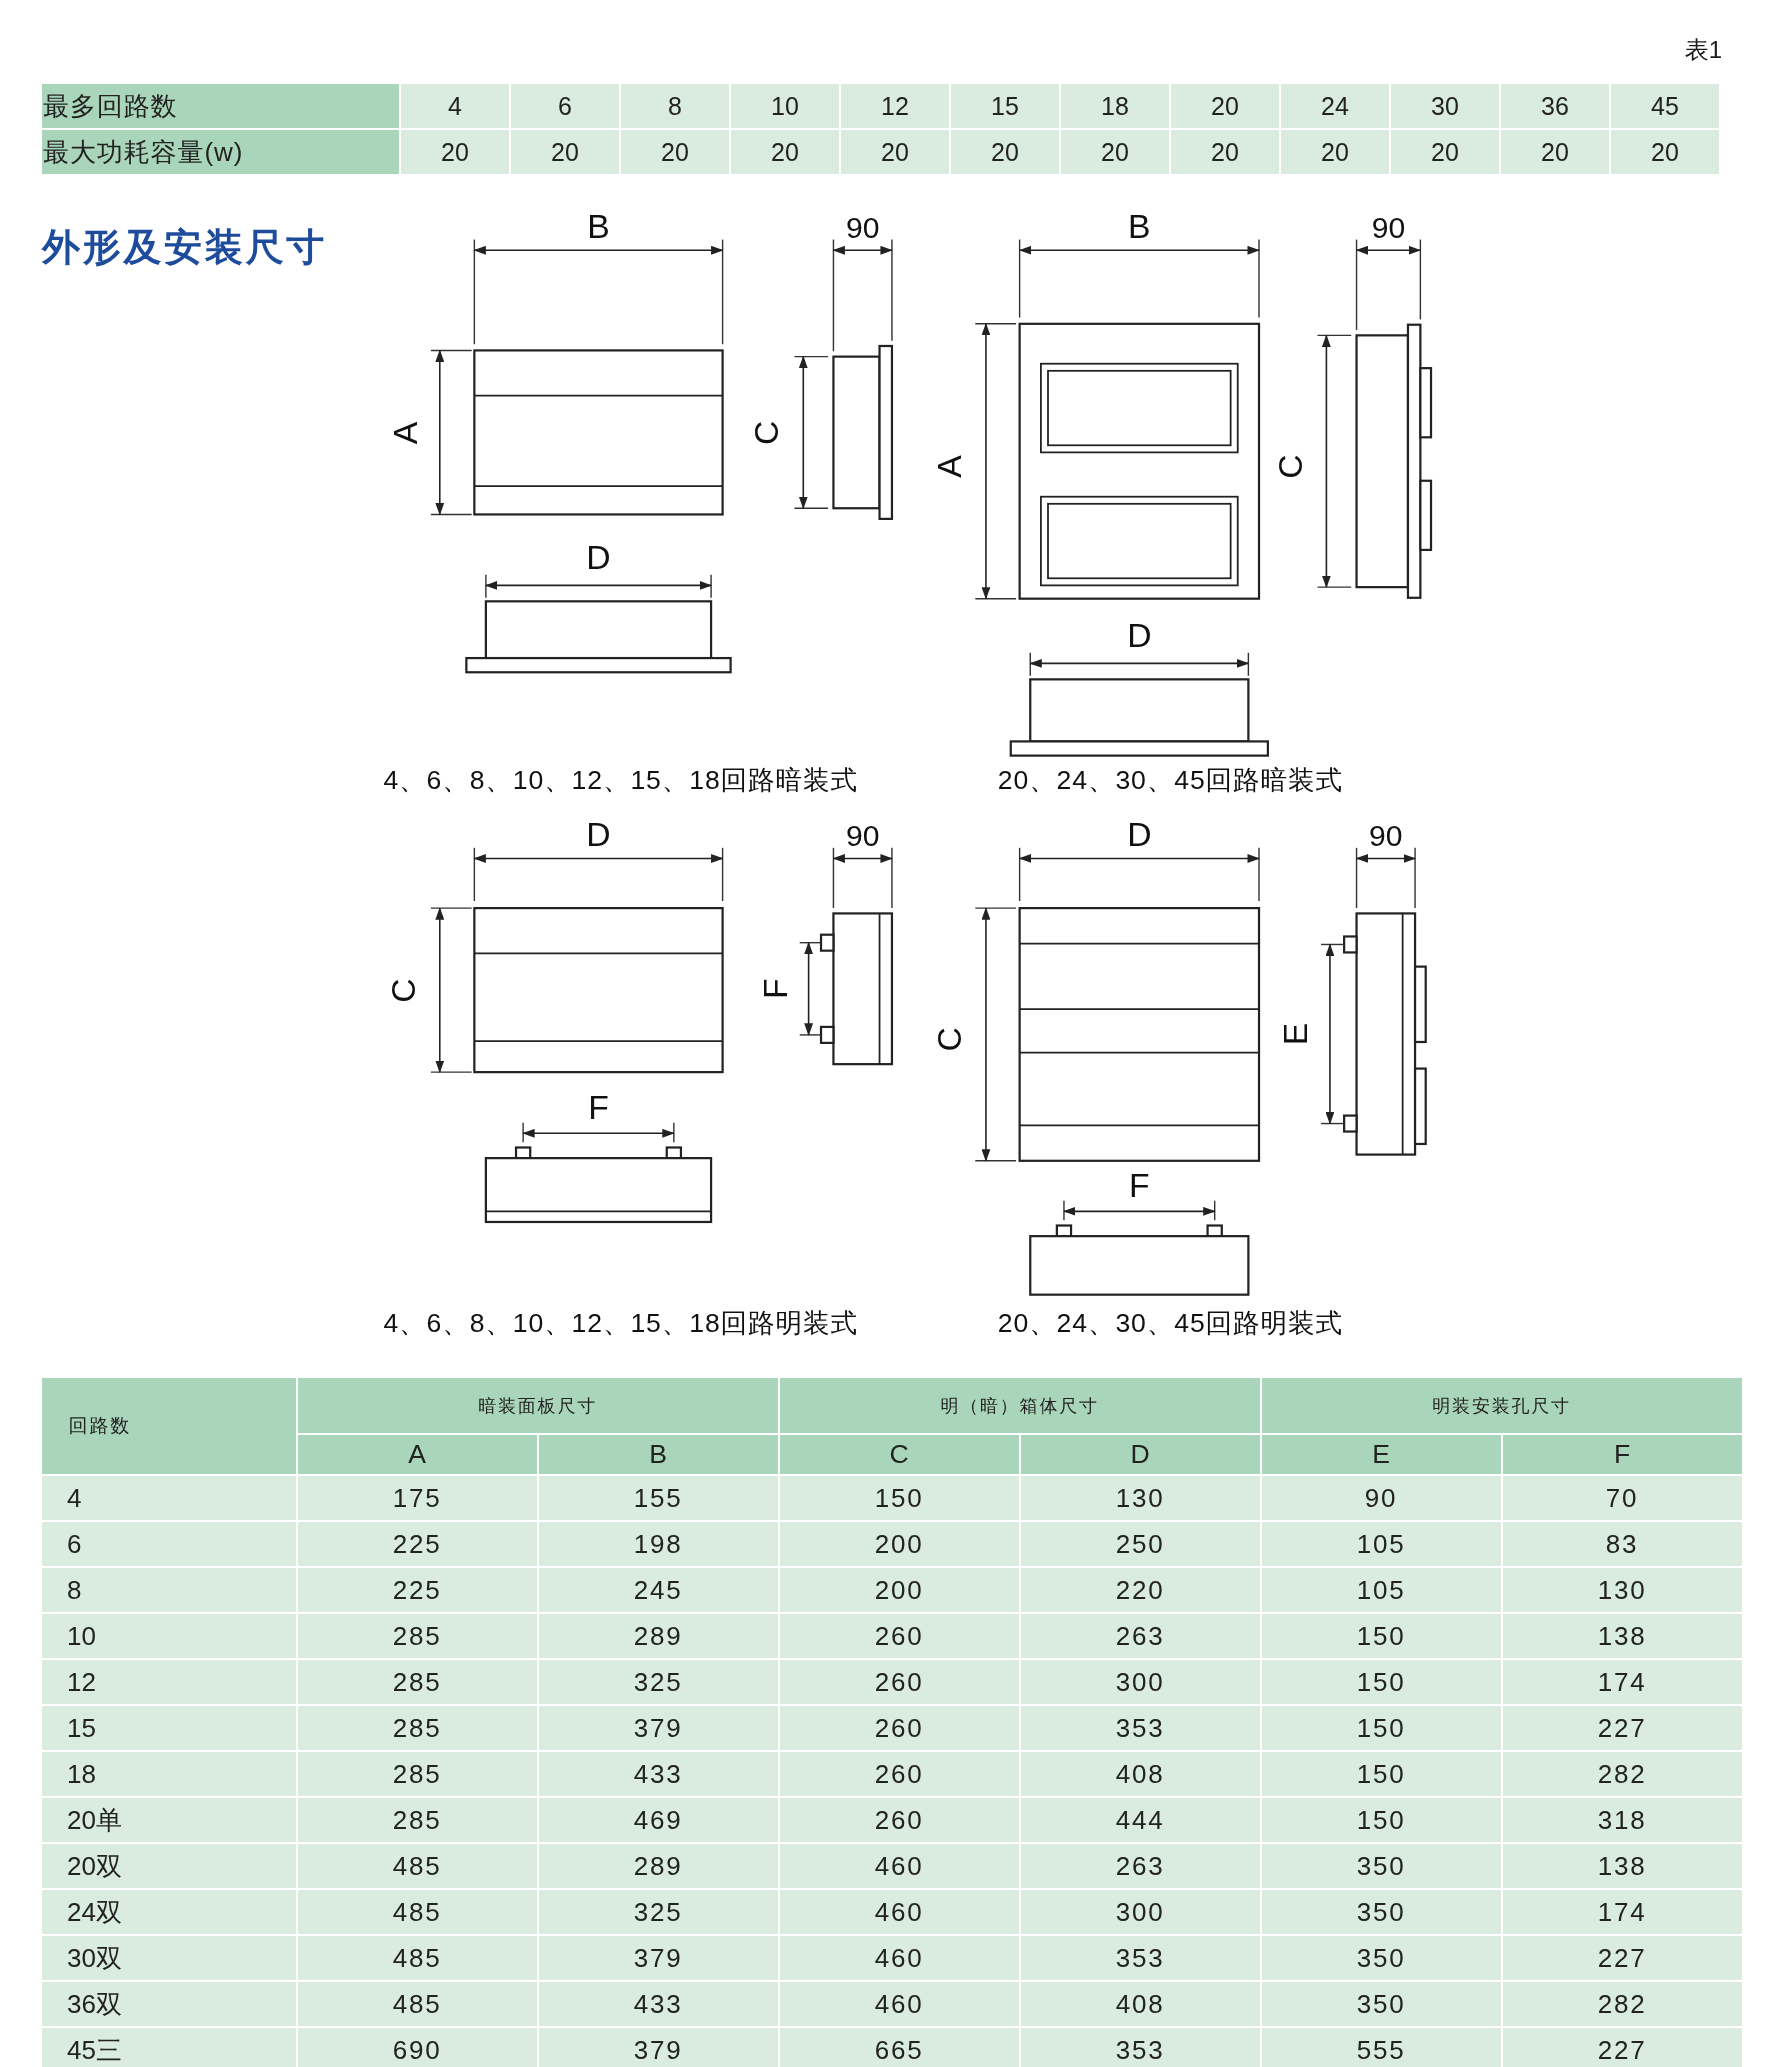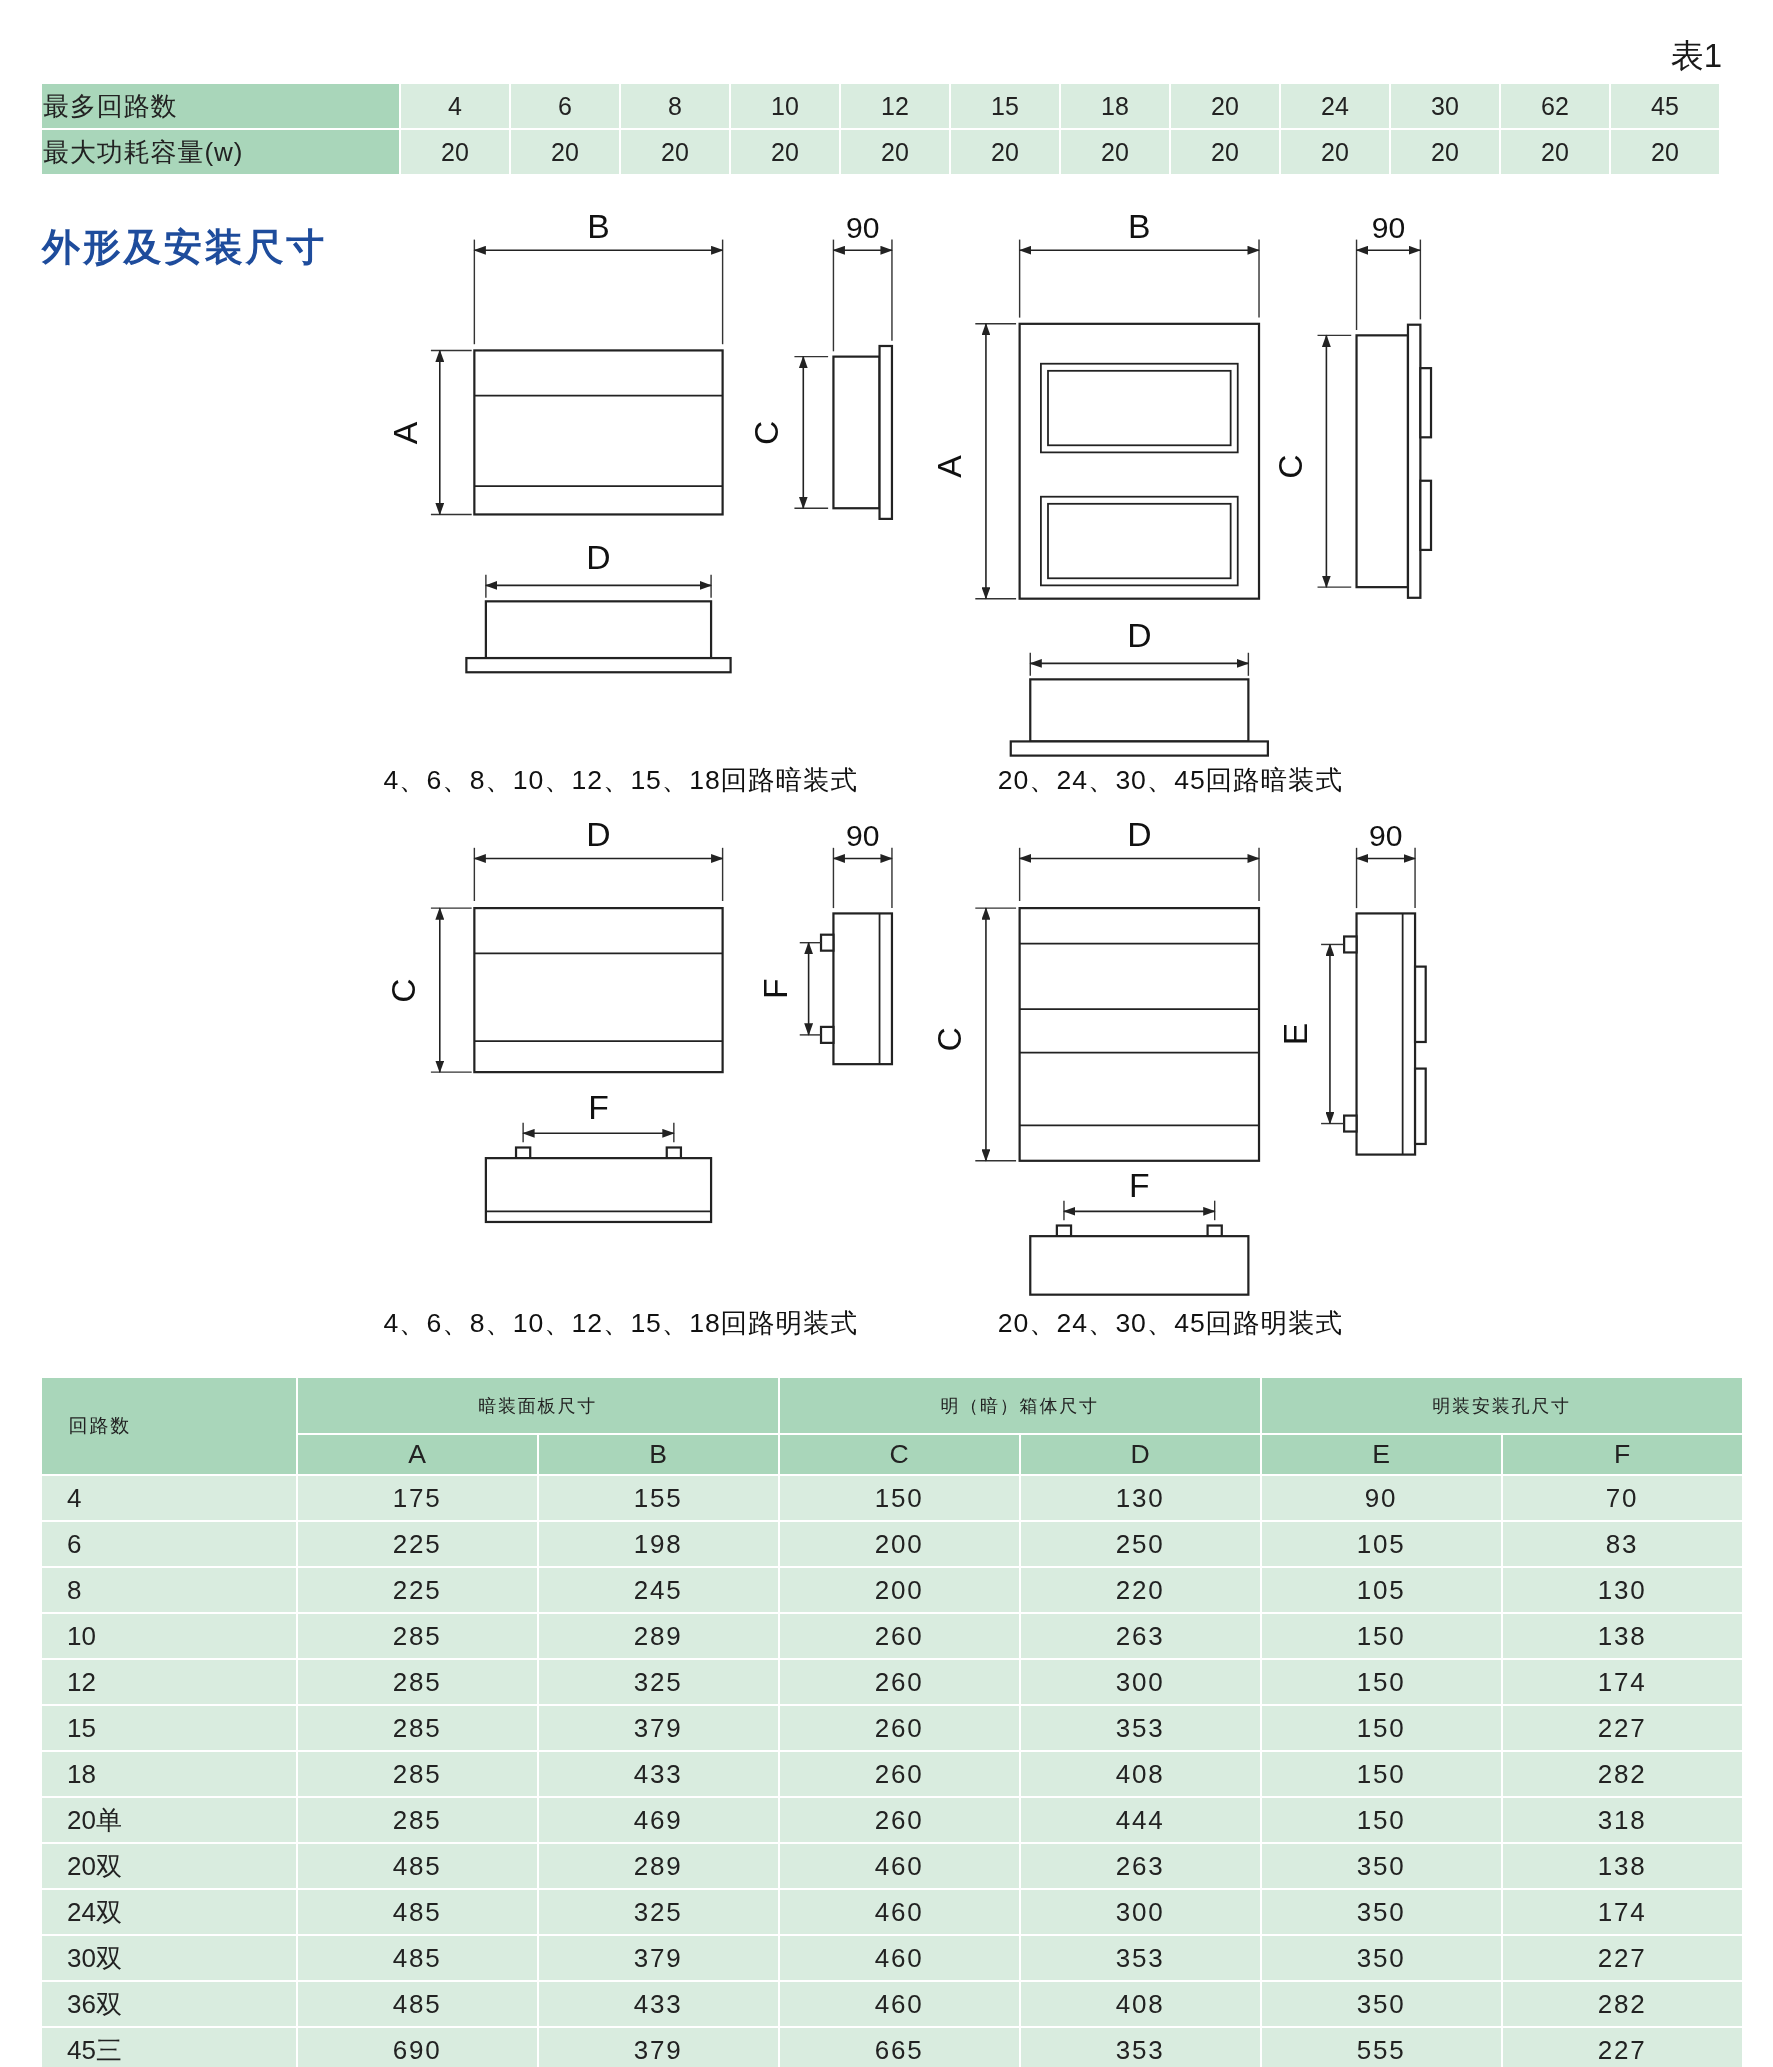--- a/index.html
+++ b/index.html
@@ -1,21 +1,21 @@
 <!DOCTYPE html>
 <html style="font-size:14px"><head>
 <meta charset="utf-8">
 <style>
   html,body{margin:0;padding:0;}
   body{
     width:1773px;height:2068px;position:relative;background:#ffffff;
     font-family:"Liberation Sans","DejaVu Sans",sans-serif;color:#222;
   }
   
-  .table-tag{position:absolute;top:34px;right:51px;font-size:33px;color:#1a1a1a;}
+  .table-tag{position:absolute;top:34px;right:51px;font-size:24px;color:#1a1a1a;}
   
   table.spec{position:absolute;left:40px;top:82px;border-collapse:separate;border-spacing:2.7px;}
   table.spec td{height:42px;font-size:25px;}
   table.spec td.lbl{width:355px;background:#a9d6ba;text-align:left;font-size:26px;letter-spacing:0.9px;margin-top:32px;}
   table.spec td.val{width:106px;background:#d9ecdf;text-align:center;}
   
   .section-title{position:absolute;left:42px;top:222px;font-size:38px;font-weight:bold;color:#1e4c9c;letter-spacing:2.7px;}
   
   .diagrams{position:absolute;left:266px;top:204px;}
   .diagrams text{fill:#111;font-family:"Liberation Sans","DejaVu Sans",sans-serif;}
@@ -47,21 +47,21 @@
     <td class="val">4</td>
     <td class="val">6</td>
     <td class="val">8</td>
     <td class="val">10</td>
     <td class="val">12</td>
     <td class="val">15</td>
     <td class="val">18</td>
     <td class="val">20</td>
     <td class="val">24</td>
     <td class="val">30</td>
-    <td class="val">62</td>
+    <td class="val">36</td>
     <td class="val">45</td>
   </tr>
   <tr>
     <td class="lbl">最大功耗容量(w)</td>
     <td class="val">20</td>
     <td class="val">20</td>
     <td class="val">20</td>
     <td class="val">20</td>
     <td class="val">20</td>
     <td class="val">20</td>

